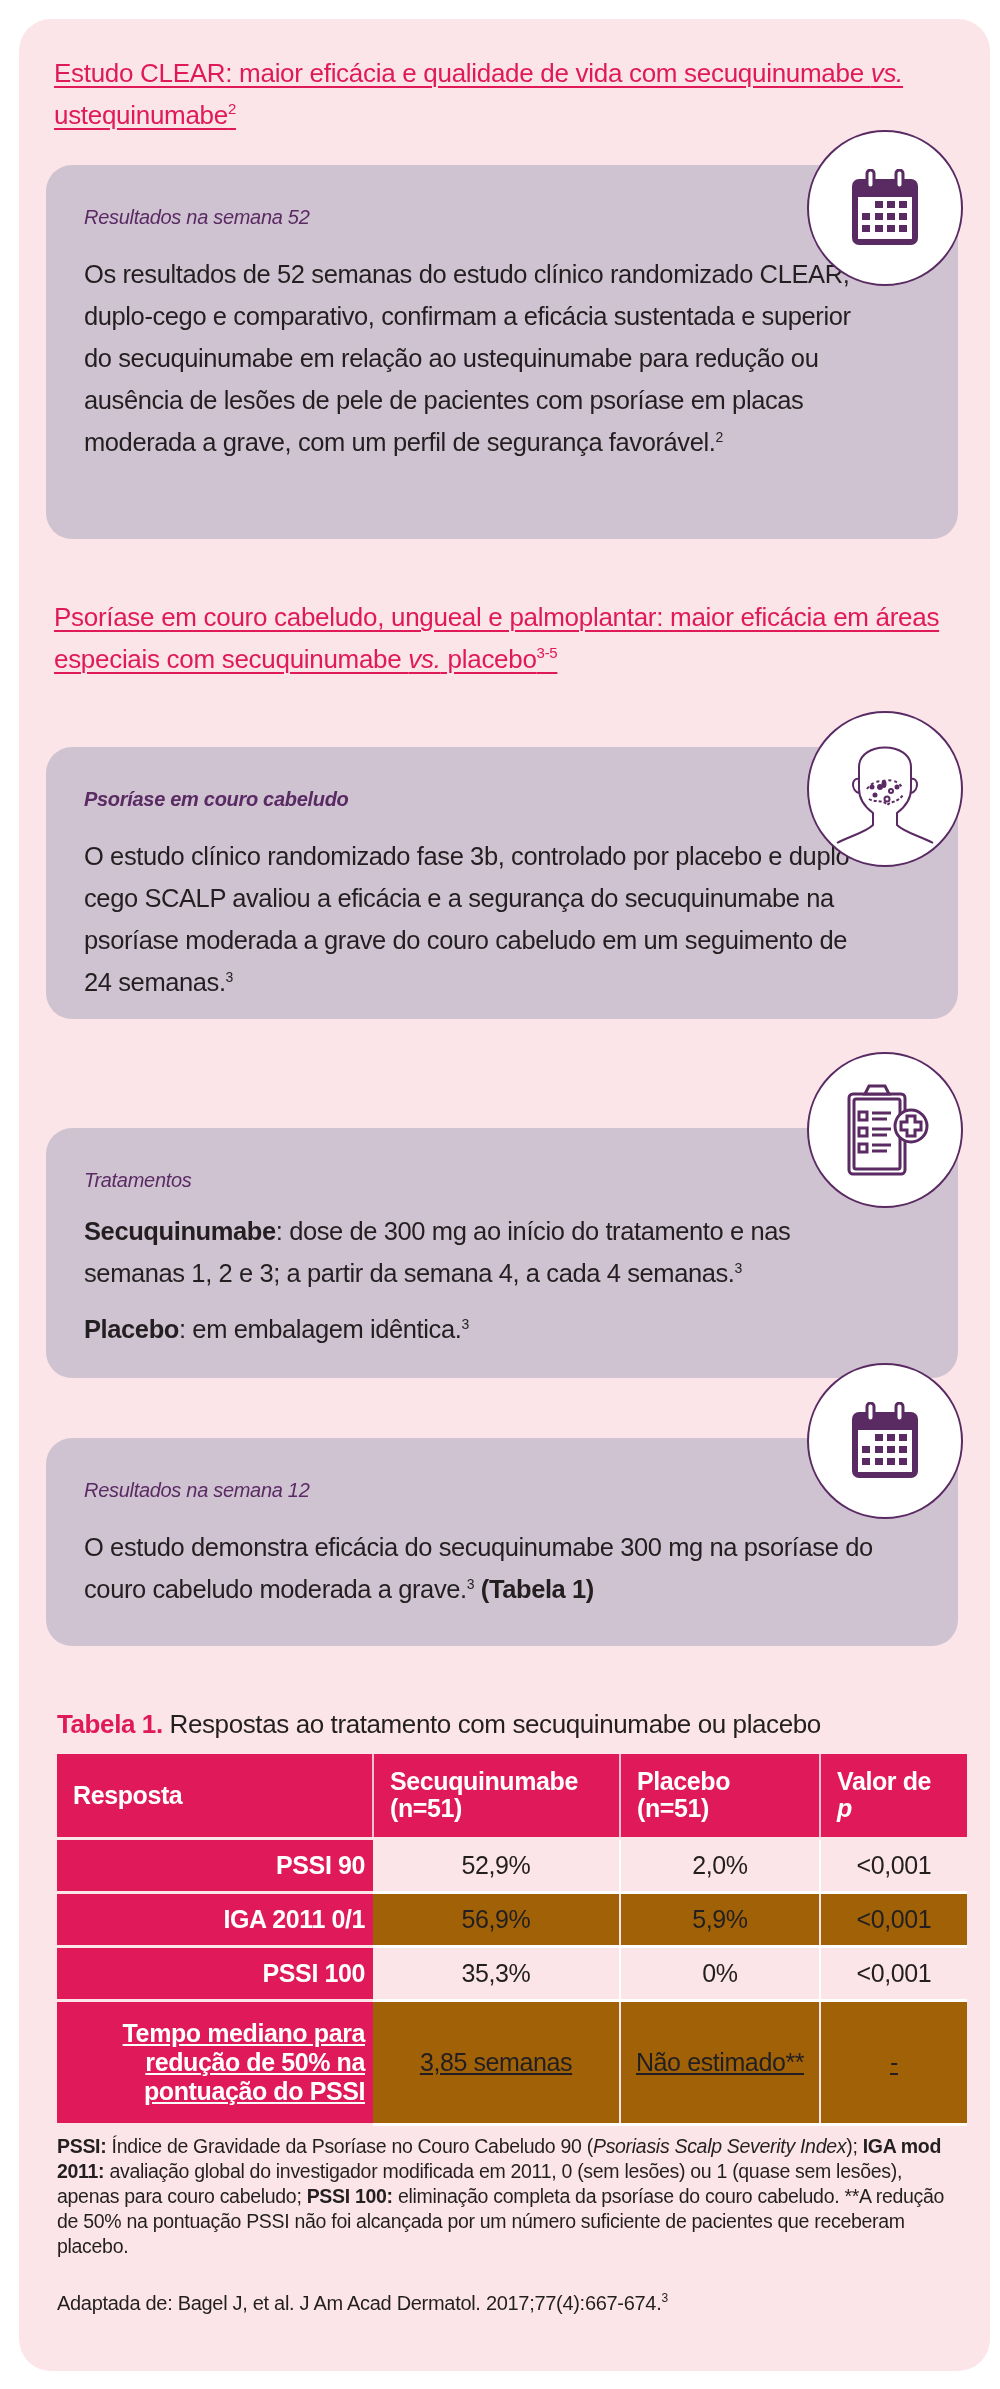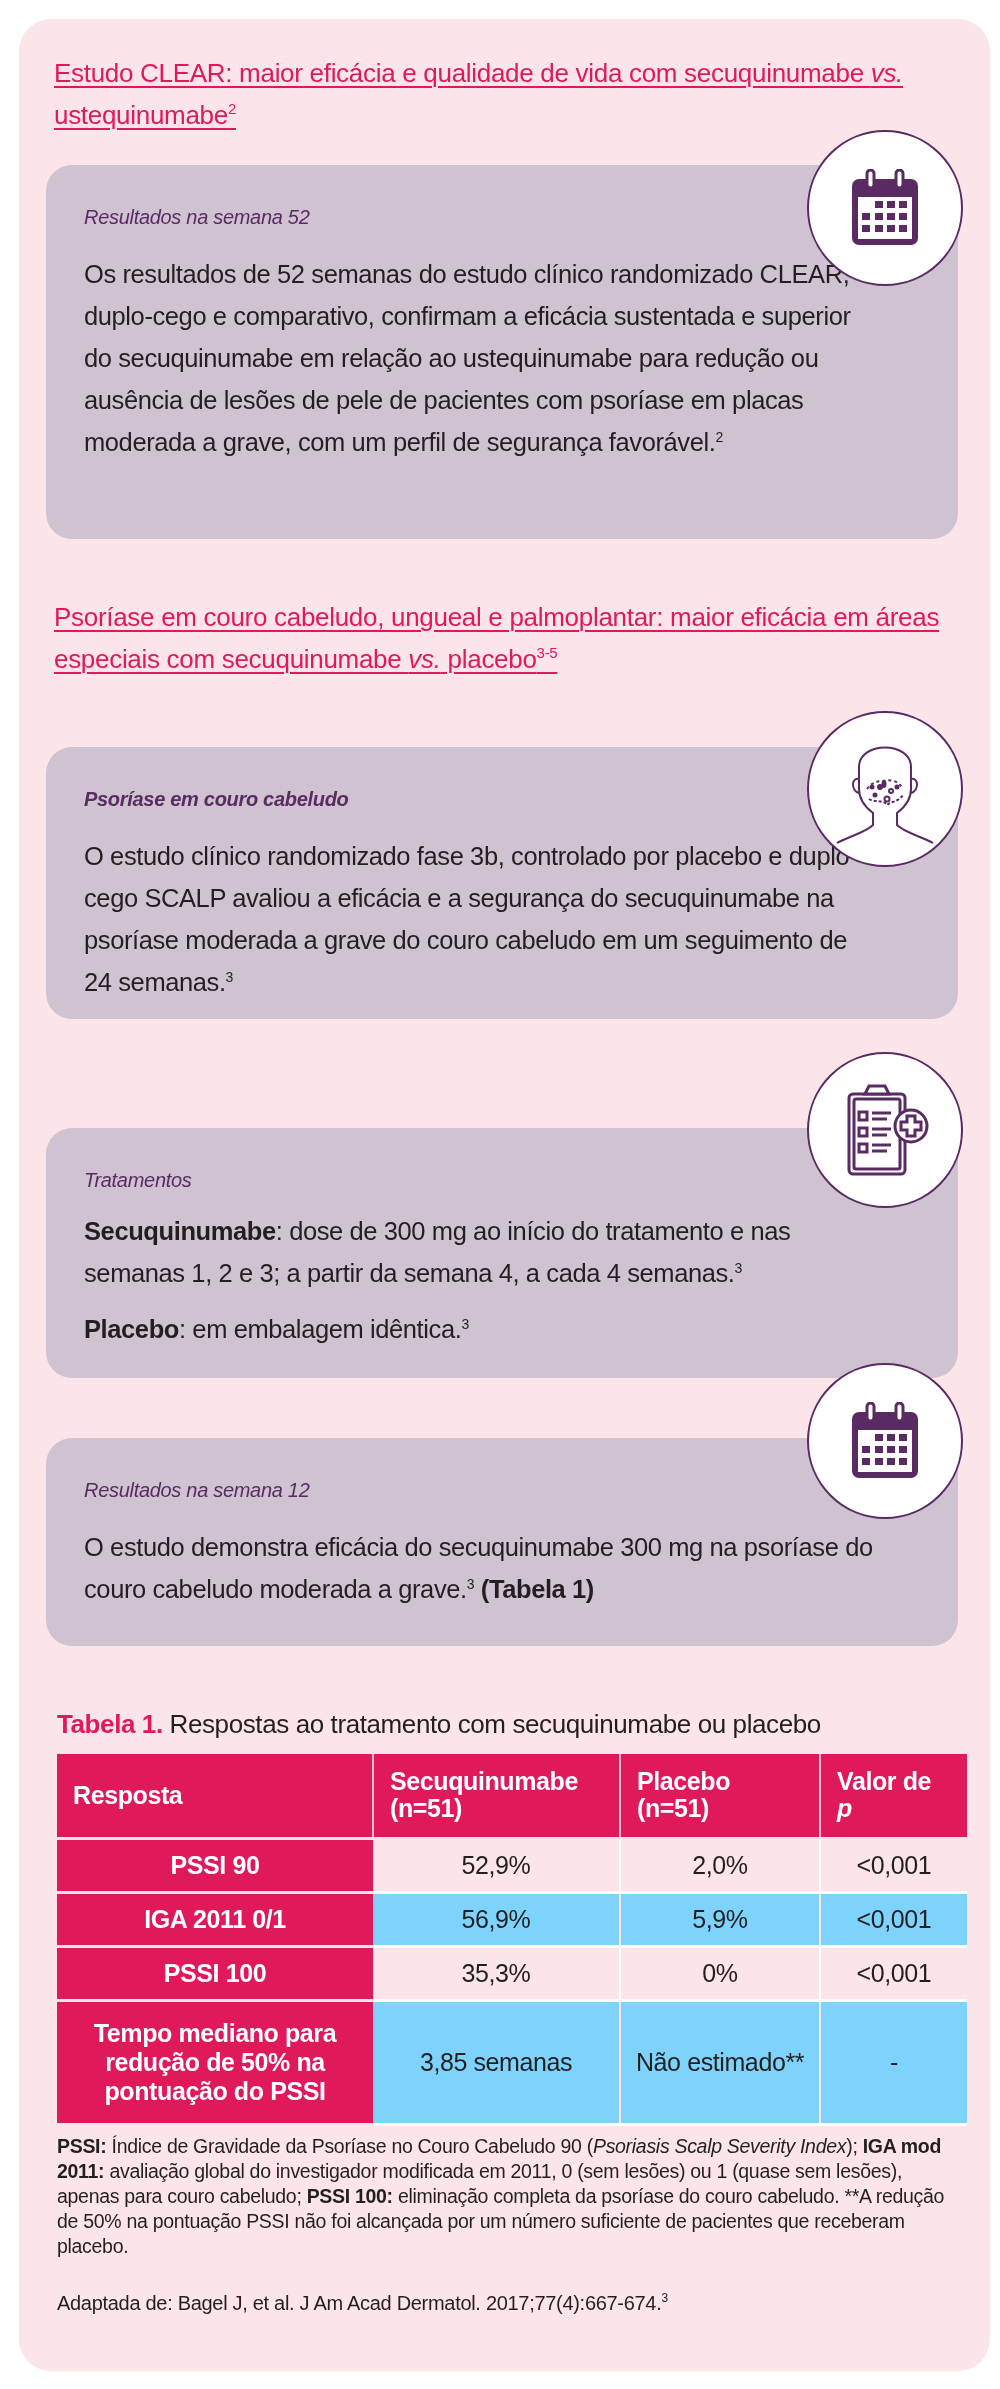--- a/index.html
+++ b/index.html
@@ -52,32 +52,32 @@
     border-collapse: collapse; table-layout: fixed;
   }
   table.resp th, table.resp td { font-size: 25px; letter-spacing: -0.4px; }
   table.resp th {
     background: #e0195a; color: #ffffff; font-weight: bold; text-align: left;
     padding: 6px 16px; line-height: 27px; vertical-align: middle; height: 84px;
     border-right: 2px solid #f7bfd0; border-bottom: 3px solid #fbe5e8;
   }
   table.resp th:last-child { border-right: none; }
   table.resp td.rowhead {
-    background: #e0195a; color: #ffffff; font-weight: bold; text-align: center;
-    padding: 4px 24px; line-height: 29px; border-bottom: 3px solid #fbe5e8;
+    background: #e0195a; color: #ffffff; font-weight: bold; text-align: right;
+    padding: 4px 8px; line-height: 29px; border-bottom: 3px solid #fbe5e8;
   }
   table.resp td.val {
     text-align: center; color: #231f20; padding: 4px 6px; line-height: 30px;
     border-right: 2px solid #14b8a6; border-bottom: 3px solid #ffffff;
   }
   table.resp td.val:last-child { border-right: none; }
   table.resp tr.odd td.val { background: #fbe5e8; border-right-color: #ffffff; }
-  table.resp tr.even td.val { background: #7dd3fc; border-right-color: #fbe5e8; }
+  table.resp tr.even td.val { background: #a16207; border-right-color: #fbe5e8; }
   table.resp tr.r-short td { height: 54px; }
-  table.resp tr.r-tall td { height: 124px; }
+  table.resp tr.r-tall td { height: 124px; text-decoration: underline; }
 
   .footnote {
     position: absolute; left: 57px; top: 2134px; width: 890px;
     font-size: 19.5px; line-height: 25px; letter-spacing: -0.3px; color: #231f20;
   }
   .footnote b { font-weight: bold; }
   .footnote i { font-style: italic; }
 
   .source {
     position: absolute; left: 57px; top: 2290px; width: 890px;

